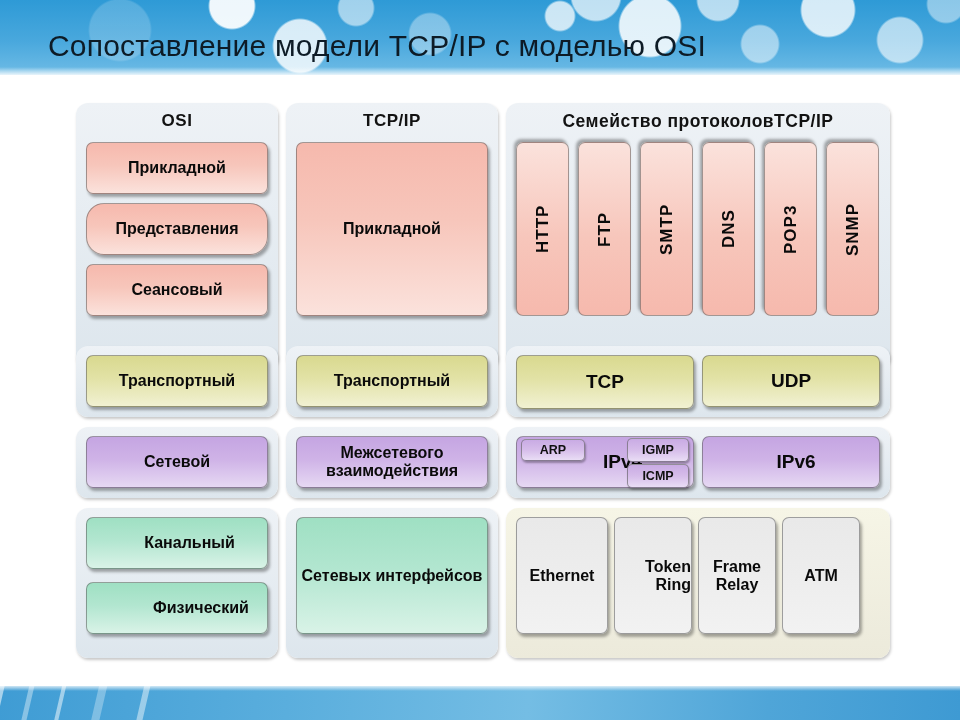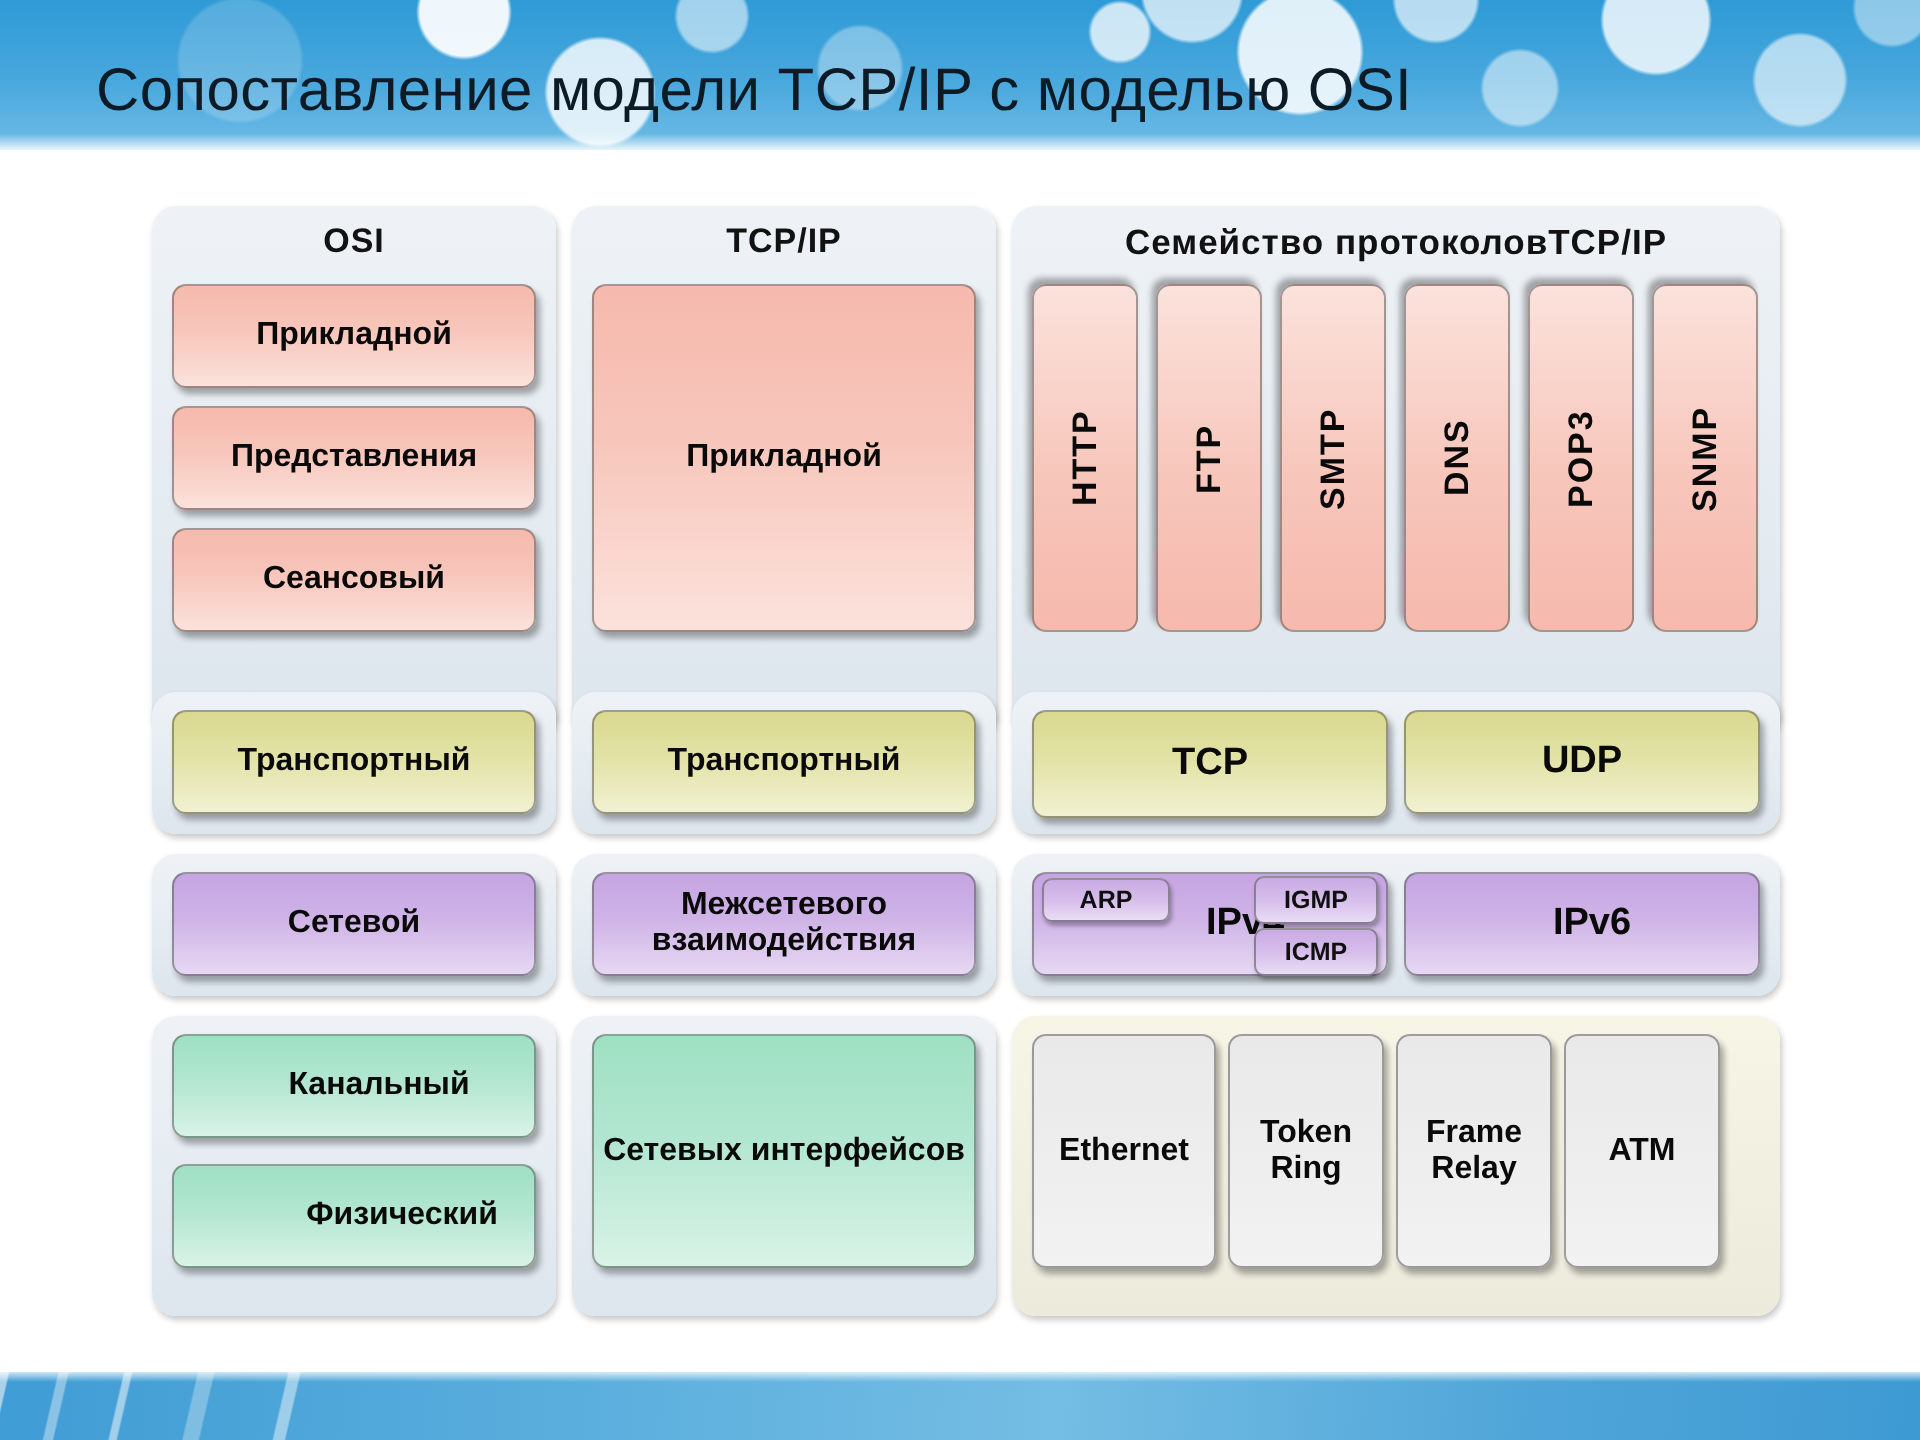--- a/index.html
+++ b/index.html
@@ -165,21 +165,21 @@
   <div class="panel" style="left:76px; top:28px; width:202px; height:265px;">
     <div class="col-header">OSI</div>
   </div>
   <div class="panel" style="left:76px; top:271px; width:202px; height:71px;"></div>
   <div class="panel" style="left:76px; top:352px; width:202px; height:71px;"></div>
   <div class="panel" style="left:76px; top:433px; width:202px; height:150px;"></div>
 
   <div class="tile pink" style="left:86px; top:67px; width:182px; height:52px;">
     <span>Прикладной</span>
   </div>
-  <div class="tile pink" style="left:86px; top:128px; width:182px; height:52px;">
+  <div class="tile pink" style="left:86px; top:128px; width:182px; height:52px;border-radius:18px;">
     <span>Представления</span>
   </div>
   <div class="tile pink" style="left:86px; top:189px; width:182px; height:52px;">
     <span>Сеансовый</span>
   </div>
   <div class="tile olive" style="left:86px; top:280px; width:182px; height:52px;">
     <span>Транспортный</span>
   </div>
   <div class="tile purple" style="left:86px; top:361px; width:182px; height:52px;">
     <span>Сетевой</span>
@@ -256,21 +256,21 @@
       <span>ICMP</span>
     </span>
   </div>
   <div class="tile purple" style="left:702px; top:361px; width:178px; height:52px; font-size:19px;padding-left:10px;">
     <span>IPv6</span>
   </div>
 
   <div class="tile grey" style="left:516px; top:442px; width:92px; height:117px;">
     <span>Ethernet</span>
   </div>
-  <div class="tile grey" style="left:614px; top:442px; width:78px; height:117px;">
+  <div class="tile grey" style="left:614px; top:442px; width:78px; height:117px;text-align:right;">
     <span>Token Ring</span>
   </div>
   <div class="tile grey" style="left:698px; top:442px; width:78px; height:117px;">
     <span>Frame Relay</span>
   </div>
   <div class="tile grey" style="left:782px; top:442px; width:78px; height:117px;">
     <span>ATM</span>
   </div>
 
 </div>

